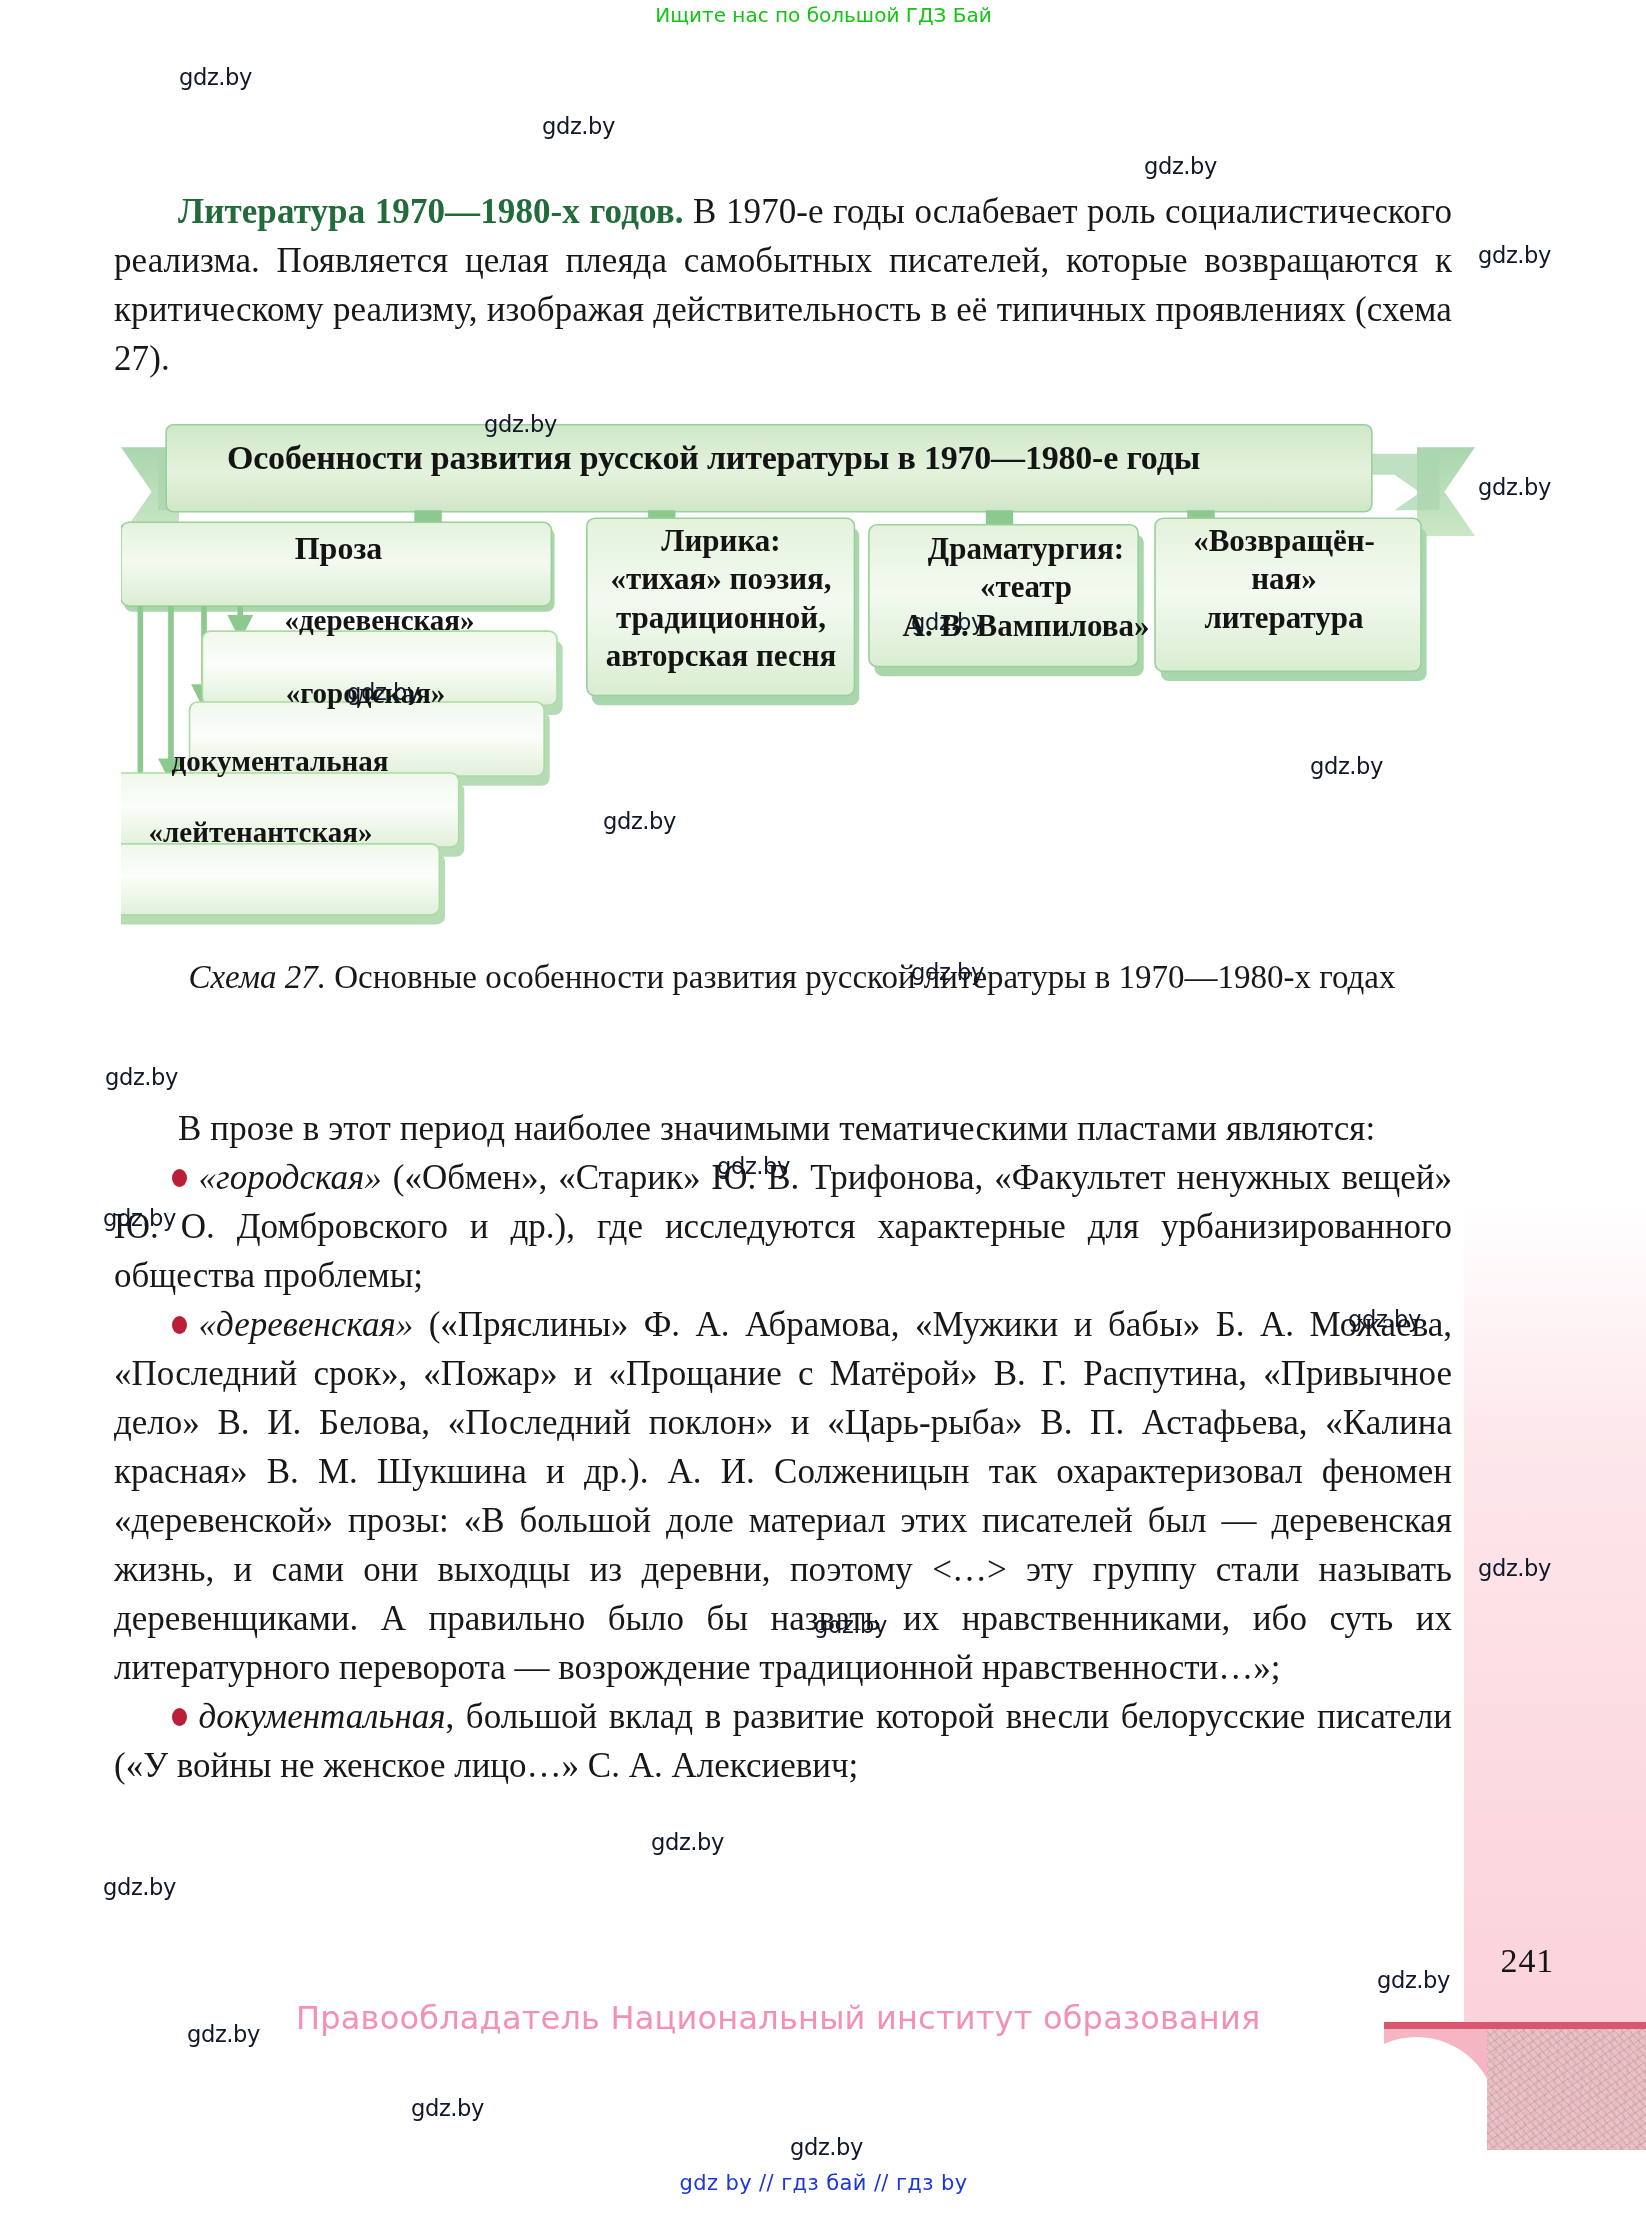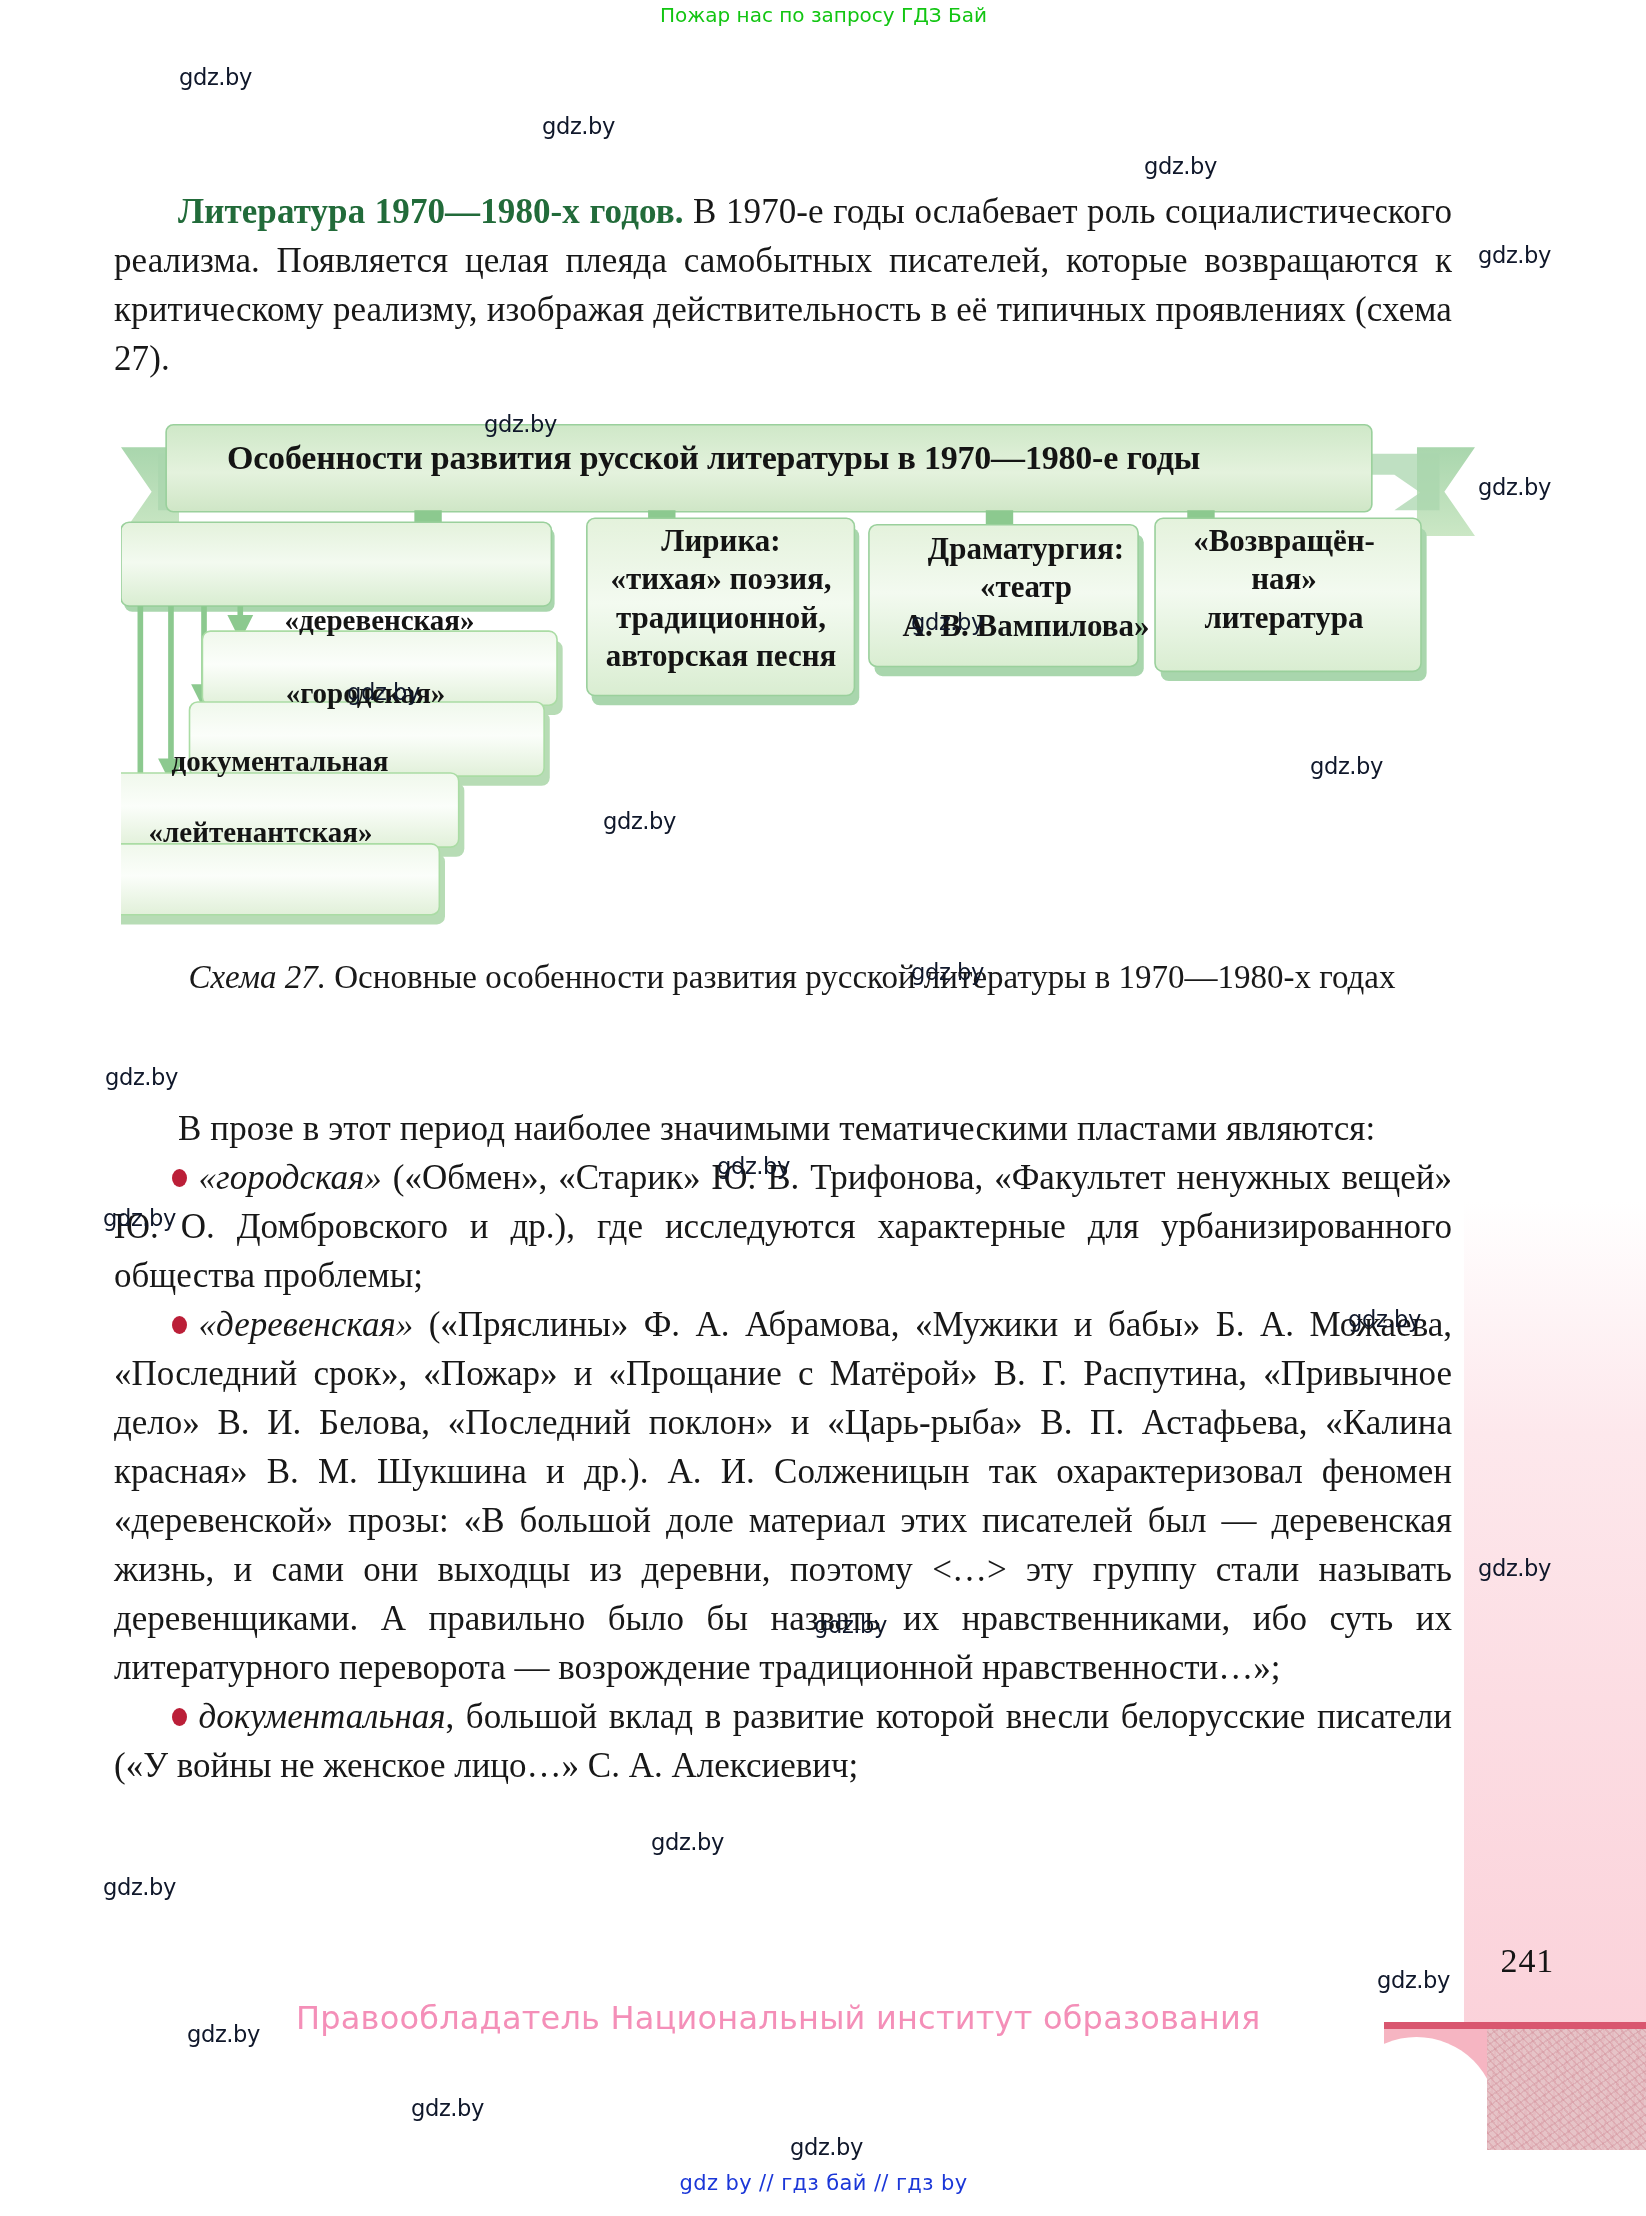--- a/index.html
+++ b/index.html
@@ -193,21 +193,21 @@
   }
 </style>
 </head>
 <body>
 
 <div class="pink-band"></div>
 <div class="pink-corner"></div>
 <div class="pink-rule"></div>
 <div class="pink-texture"></div>
 
-<div class="wm-top">Пожар нас по запросу ГДЗ Бай</div>
+<div class="wm-top">Ищите нас по большой ГДЗ Бай</div>
 
 <div class="wm" style="left:179px;  top:64px;">gdz.by</div>
 <div class="wm" style="left:542px;  top:113px;">gdz.by</div>
 <div class="wm" style="left:1144px; top:153px;">gdz.by</div>
 <div class="wm" style="left:1478px; top:242px;">gdz.by</div>
 <div class="wm" style="left:1478px; top:474px; z-index:60;">gdz.by</div>
 <div class="wm" style="left:484px;  top:411px; z-index:60;">gdz.by</div>
 <div class="wm" style="left:347px;  top:679px; z-index:60;">gdz.by</div>
 <div class="wm" style="left:911px; top:609px; z-index:60;">gdz.by</div>
 <div class="wm" style="left:1310px; top:753px;">gdz.by</div>
@@ -302,20 +302,21 @@
       <rect x="85" y="356" width="440" height="92" rx="10" ry="10" fill="url(#gBoxSub)" stroke="#aadcA4" stroke-width="2"></rect>
 
       <rect x="-14" y="456" width="440" height="92" rx="10" ry="10" fill="#b7dcb5"></rect>
       <rect x="-21" y="444" width="440" height="92" rx="10" ry="10" fill="url(#gBoxSub)" stroke="#aadcA4" stroke-width="2"></rect>
 
       <rect x="-38" y="544" width="440" height="88" rx="10" ry="10" fill="#b7dcb5"></rect>
       <rect x="-45" y="532" width="440" height="88" rx="10" ry="10" fill="url(#gBoxSub)" stroke="#aadcA4" stroke-width="2"></rect>
     </svg>
 
     <div class="sch-label banner-title">Особенности  развития русской литературы в 1970—1980-е годы</div>
+    <div class="sch-label box-proza">Проза</div>
     <div class="sch-label box-lirika">
       <div>Лирика:</div>
       <div>«тихая» поэзия,</div>
       <div>традиционной,</div>
       <div>авторская песня</div>
     </div>
     <div class="sch-label box-drama">
       <div>Драматургия:</div>
       <div>«театр</div>
       <div>А.&nbsp;В.&nbsp;Вампилова»</div>

